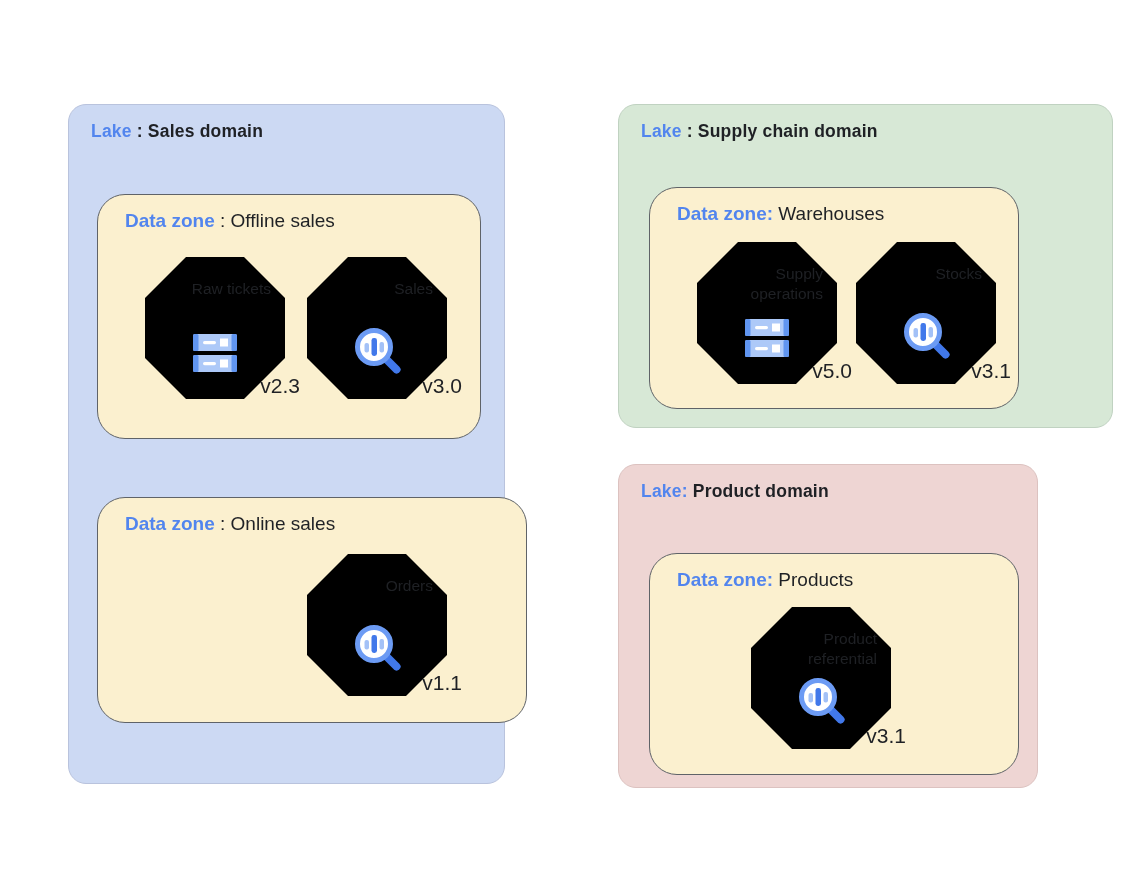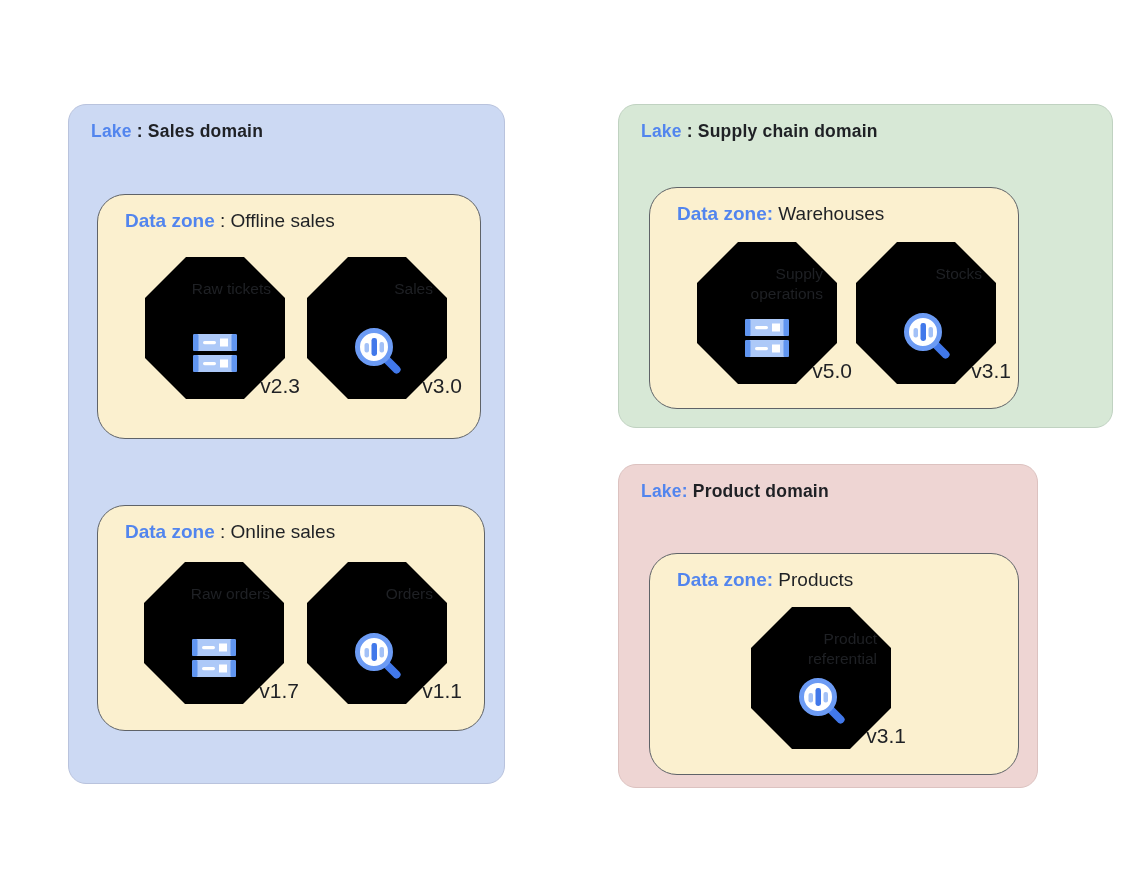--- a/index.html
+++ b/index.html
@@ -10,21 +10,21 @@
   }
   .lake { position:absolute; border-radius:18px; border:1px solid transparent; }
   .lake-sales   { left:68px;  top:104px; width:437px; height:680px; background:#ccd9f3; border-color:#b9c3dd; }
   .lake-supply  { left:618px; top:104px; width:495px; height:324px; background:#d7e8d6; border-color:#c0d2c1; }
   .lake-product { left:618px; top:464px; width:420px; height:324px; background:#eed5d3; border-color:#dcc2c0; }
   .lake-header { position:absolute; left:22px; top:16px; font-size:17.5px; font-weight:bold; letter-spacing:.2px; }
   .lake-header span, .zone-header span { white-space:pre; }
   .kw { color:#5285ee; }
   .zone { position:absolute; background:#fbf0cf; border:1.5px solid #5f6368; border-radius:28px; }
   .zone-offline    { left:28px; top:89px;  width:384px; height:245px; }
-  .zone-online     { left:28px; top:400px; width:388px; height:226px; }
+  .zone-online     { left:28px; top:392px; width:430px; height:226px; }
   .zone-warehouses { left:30px; top:82px;  width:370px; height:222px; }
   .zone-products   { left:30px; top:88px;  width:370px; height:222px; }
   .zone-header { position:absolute; left:27px; top:15px; font-size:19px; }
   .zone-header .kw { font-weight:bold; }
   .asset { position:absolute; width:144px; height:146px; }
   .oct { position:absolute; left:0; top:0; }
   .asset-label {
     position:absolute; left:16px; right:16px; top:24px; text-align:right;
     font-size:15.5px; line-height:1.32; color:#1f2125;
   }
@@ -107,30 +107,20 @@
           </svg>
         <span class="version">v3.0</span>
       </div>
     </div>
 
     <div class="zone zone-online">
       <div class="zone-header">
         <span class="kw">Data zone</span><span> : Online sales</span>
       </div>
 
-      <div class="asset asset-blue pos-b1">
-        <svg class="oct" width="144" height="146" viewBox="0 0 144 146">
-            <use href="#octagon-shape"></use>
-          </svg>
-        <div class="asset-label">Raw orders</div>
-        <svg class="asset-icon icon-storage" width="46" height="40" viewBox="0 0 46 40">
-            <use href="#icon-storage-def"></use>
-          </svg>
-        <span class="version">v1.7</span>
-      </div>
 
       <div class="asset asset-blue pos-b2">
         <svg class="oct" width="144" height="146" viewBox="0 0 144 146">
             <use href="#octagon-shape"></use>
           </svg>
         <div class="asset-label">Orders</div>
         <svg class="asset-icon icon-search" width="50" height="50" viewBox="0 0 50 50">
             <use href="#icon-search-def"></use>
           </svg>
         <span class="version">v1.1</span>

